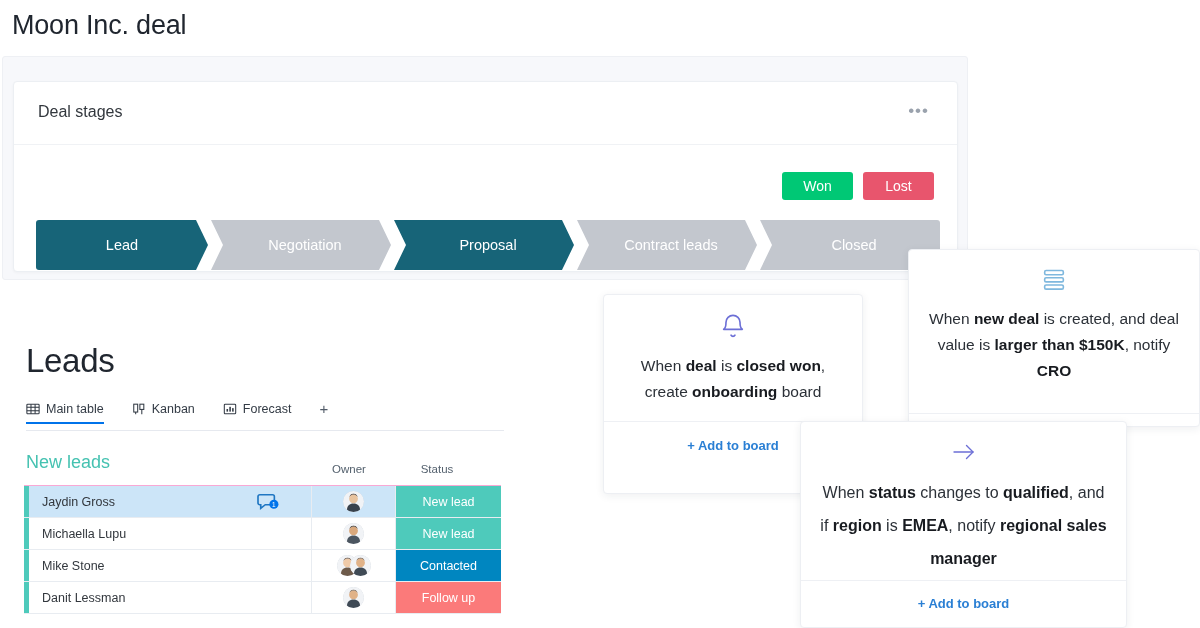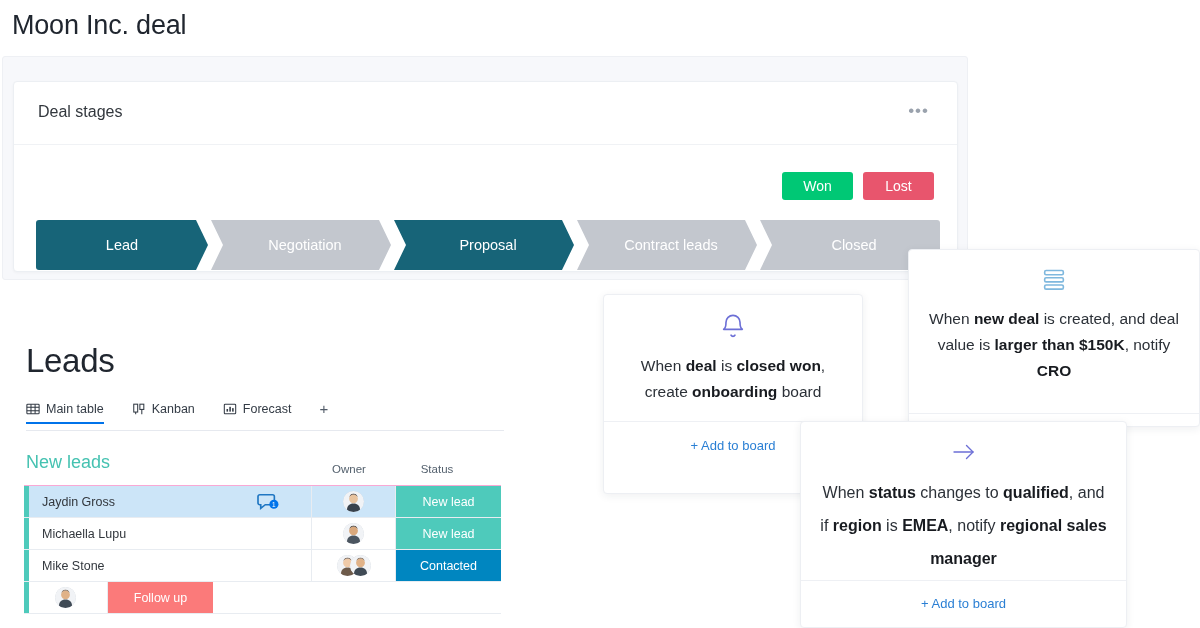--- a/index.html
+++ b/index.html
@@ -240,21 +240,21 @@
   #auto-card-3 .auto-text { font-size: 16px; line-height: 33px; }
   .auto-text b { font-weight: 700; color: #181b20; }
   .auto-divider {
     position: absolute; left: 0; right: 0;
     border-top: 1px solid #eef0f4;
   }
   .auto-add {
     position: absolute; left: 0; right: 0;
     text-align: center;
     font-size: 13px; color: #2a7fd4;
-    font-weight: 400;
+    font-weight: 700;
     cursor: pointer;
   }
   #auto-card-1 .auto-divider { top: 126px; }
   #auto-card-1 .auto-add { top: 143px; }
   #auto-card-2 .auto-divider { top: 163px; }
   #auto-card-3 .auto-divider { top: 158px; }
   #auto-card-3 .auto-add { top: 174px; }
 
   
   #auto-card-2 { overflow: hidden; }
@@ -391,20 +391,21 @@
                 <circle cx="10.5" cy="10.5" r="10.5" fill="#f1f3f6"></circle>
                 <path d="M10.5 12.5c4 0 6.5 2.6 6.5 6v2.5H4V18.5c0-3.4 2.5-6 6.5-6z" fill="#3f4a55"></path>
                 <circle cx="10.5" cy="7.8" r="4.4" fill="#e0b288"></circle>
                 <path d="M6.1 7.2a4.4 4.4 0 0 1 8.8 0c0-1-1.2-3.6-4.4-3.6S6.1 6.2 6.1 7.2z" fill="#6b5644"></path>
               </svg></span>
           </div>
         </div>
         <div class="cell-status" style="background: rgb(0, 134, 192);">Contacted</div>
       </div>
       <div class="lead-row">
+        <div class="cell-name">Danit Lessman</div>
         <div class="cell-owner">
           <div class="avatar-group">
             <span class="avatar"><svg width="21" height="21" viewBox="0 0 21 21">
                 <circle cx="10.5" cy="10.5" r="10.5" fill="#f1f3f6"></circle>
                 <path d="M10.5 12.5c4 0 6.5 2.6 6.5 6v2.5H4V18.5c0-3.4 2.5-6 6.5-6z" fill="#3f4a55"></path>
                 <circle cx="10.5" cy="7.8" r="4.4" fill="#e0b288"></circle>
                 <path d="M6.1 7.2a4.4 4.4 0 0 1 8.8 0c0-1-1.2-3.6-4.4-3.6S6.1 6.2 6.1 7.2z" fill="#6b5644"></path>
               </svg></span>
           </div>
         </div>

